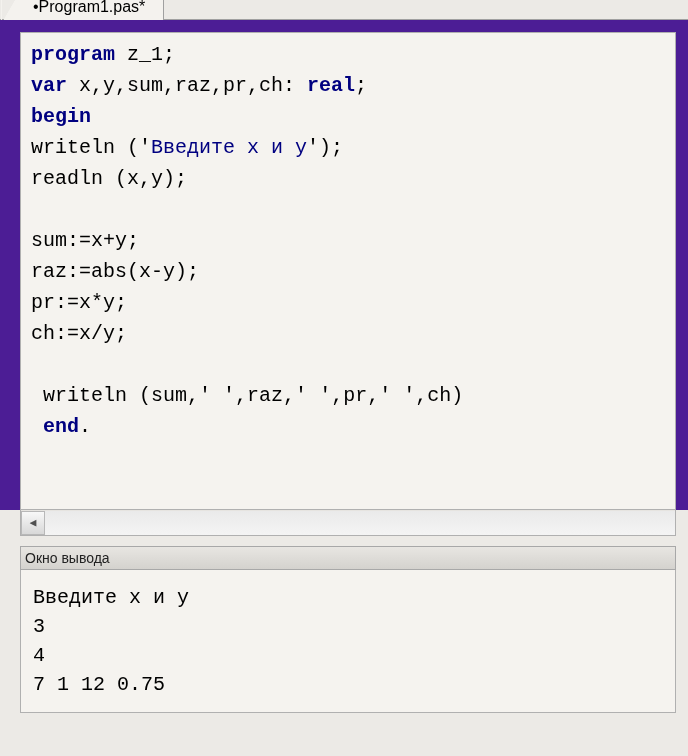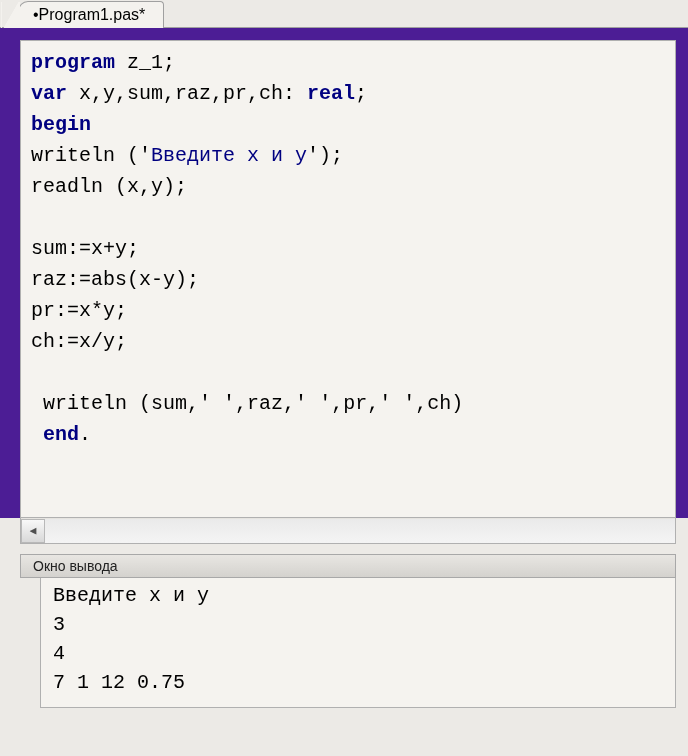--- a/index.html
+++ b/index.html
@@ -4,21 +4,21 @@
   <style>
     * { box-sizing: border-box; margin: 0; padding: 0; }
     body {
       width: 688px;
       height: 756px;
       background: #eceae6;
       font-family: "Courier New", monospace;
       overflow: hidden;
     }
     .tab-bar {
-      height: 28px;
+      height: 20px;
       display: flex;
       align-items: flex-end;
       padding-left: 18px;
       background: #eceae6;
       border-bottom: 1px solid #a0a0a0;
     }
     .tab {
       background: #f4f2ee;
       border: 1px solid #a0a0a0;
       border-bottom: none;
@@ -83,37 +83,36 @@
       flex: 1;
       height: 24px;
       background: linear-gradient(#eaeaea,#f4f4f4);
     }
     .output-panel {
       margin: 10px 12px 0 20px;
     }
     .output-title {
       background: linear-gradient(#e8e6e2,#d4d2ce);
       border: 1px solid #a8a8a8;
-      padding: 3px 12px;
+      padding: 3px 4px;
       font-family: Tahoma, Arial, sans-serif;
       font-size: 14px;
       color: #222;
     }
     .output-body {
       background: #f5f3ef;
       border: 1px solid #b0b0b0;
       border-top: none;
-      padding: 3px 12px;
+      padding: 13px 12px;
       font-family: "Courier New", monospace;
       font-size: 20px;
       line-height: 1.45;
       white-space: pre;
       min-height: 130px;
       color: #000;
-      margin-left: 20px;
     }
   </style>
 </head>
 <body>
 
 <div class="tab-bar">
   <div class="tab">
     <span>•Program1.pas*</span>
   </div>
 </div>

